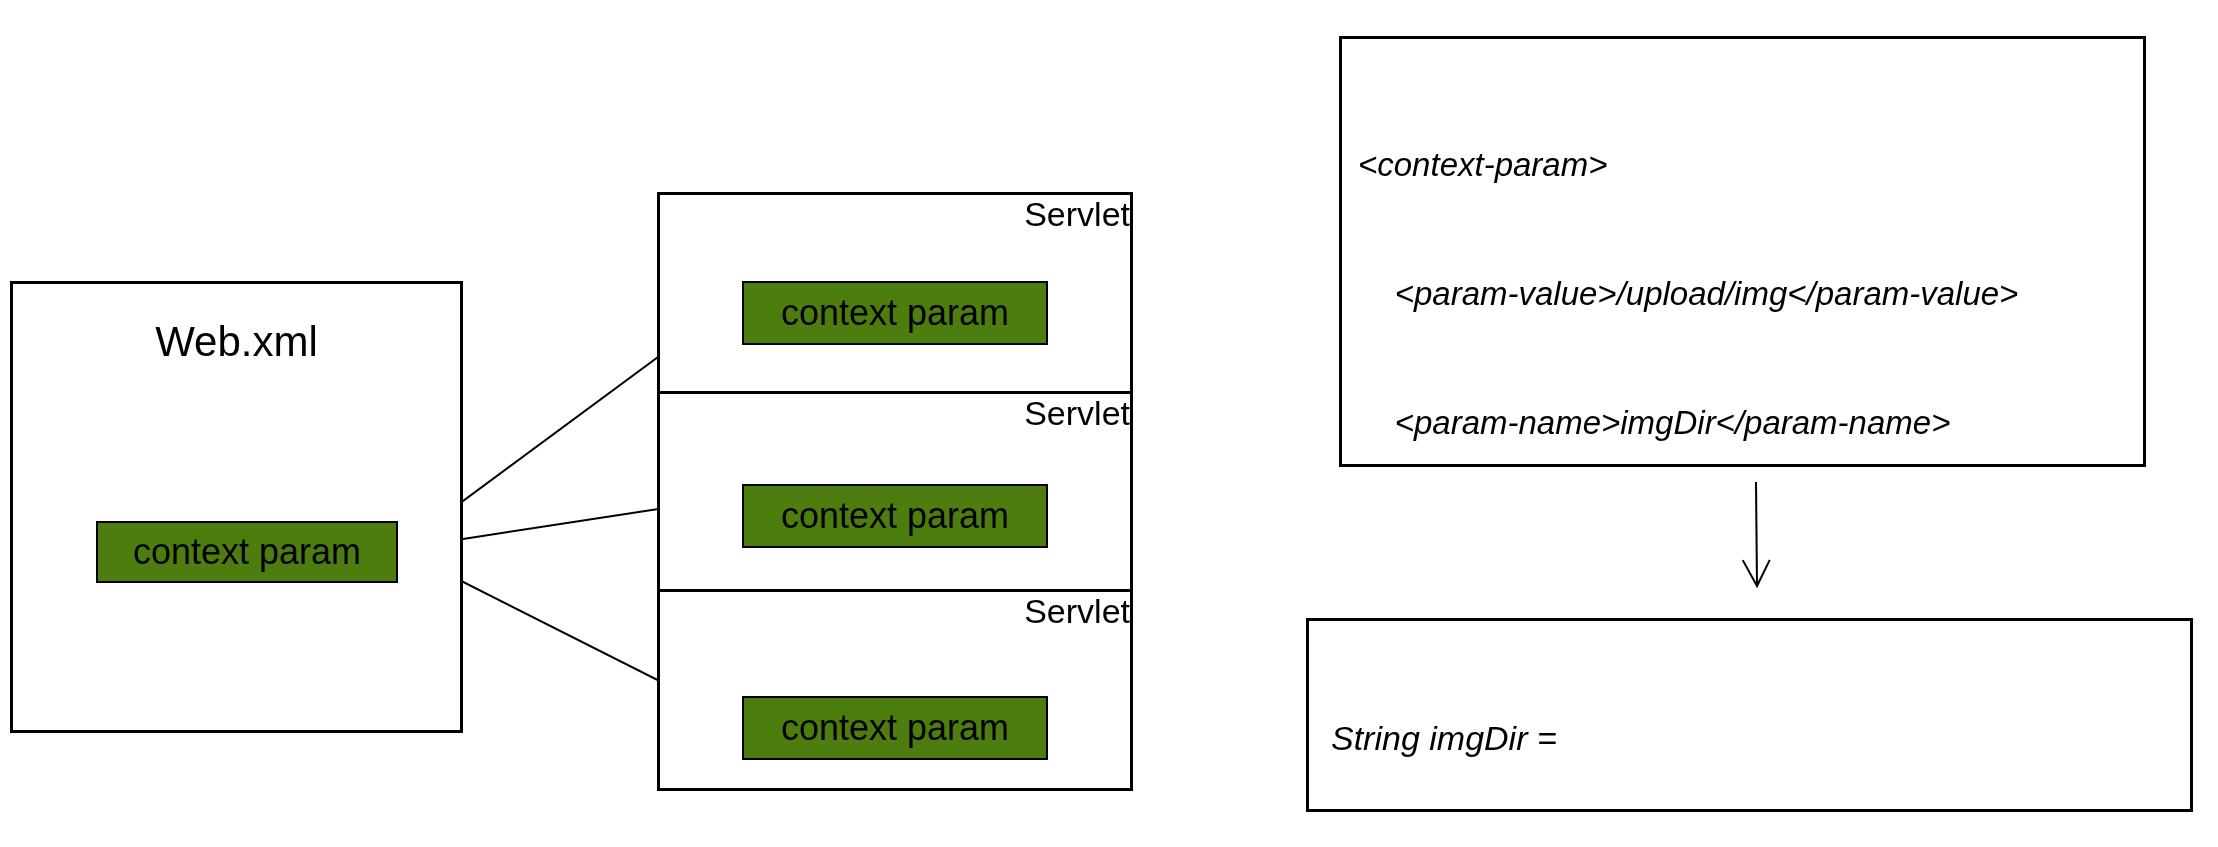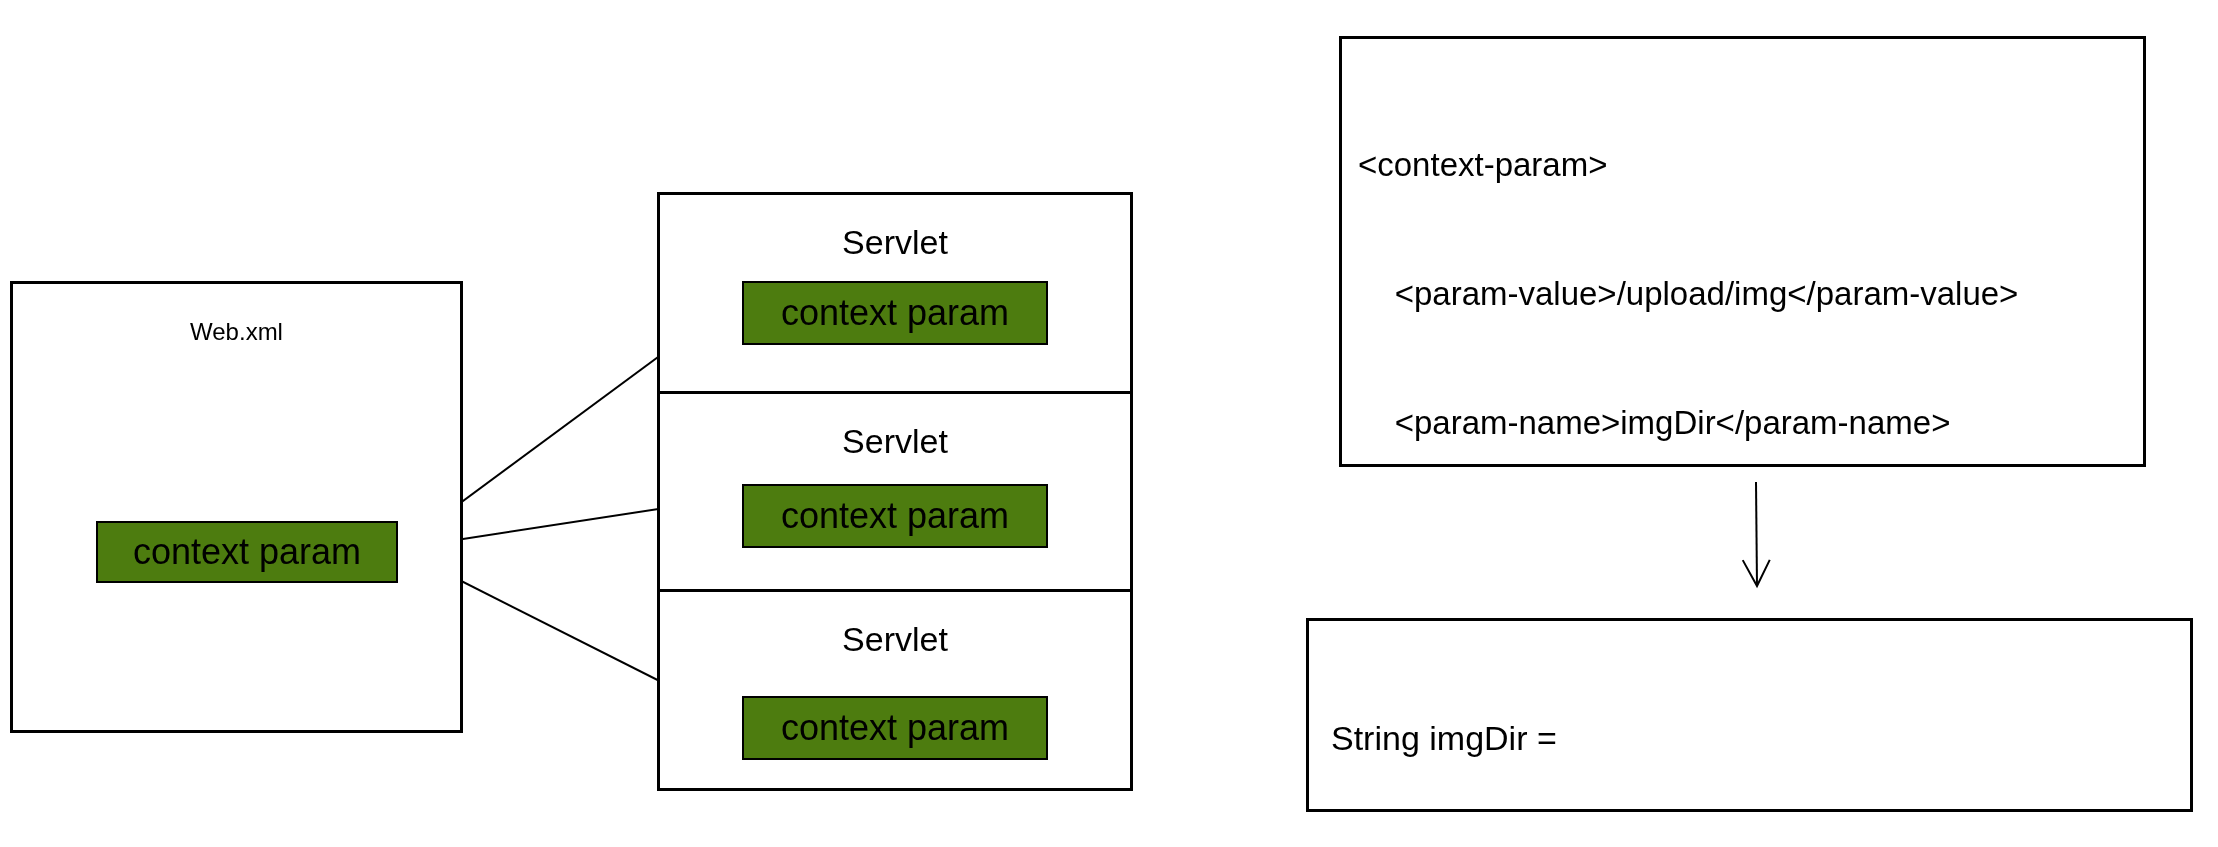--- a/index.html
+++ b/index.html
@@ -32,21 +32,21 @@
     background: #ffffff;
   }
 
   
   .webxml {
     left: 10px; top: 281px;
     width: 453px; height: 452px;
   }
   .box-title {
     text-align: center;
-    font-size: 24px;
+    font-size: 42px;
     padding-top: 34px;
   }
 
   .param-box {
     border: 2px solid #000000;
     background: #4d7c0f;
     display: flex;
     align-items: center;
     justify-content: center;
     font-size: 36px;
@@ -66,23 +66,23 @@
     flex-direction: column;
   }
   .servlet-section {
     position: relative;
     flex: 1 1 0;
   }
   .servlet-section + .servlet-section {
     border-top: 3px solid #000000;
   }
   .servlet-title {
-    text-align: center;
+    text-align: right;
     font-size: 34px;
-    padding-top: 28px;
+    padding-top: 0;
   }
   .servlet-param {
     position: absolute;
     left: 50%;
     transform: translateX(-50%);
     width: 306px; height: 64px;
   }
   .servlet-param.p1 { top: 86px; }
   .servlet-param.p2 { top: 90px; }
   .servlet-param.p3 { top: 104px; }
@@ -102,21 +102,21 @@
     font-size: 33px;
     line-height: 43px;
   }
   .java-box {
     left: 1306px; top: 618px;
     width: 887px; height: 194px;
     padding: 5px 0 0 22px;
     font-size: 34px;
     line-height: 45px;
   }
-  .code-line { min-height: 1em; }
+  .code-line { min-height: 1em; font-style: italic; }
 </style>
 </head>
 <body>
 
 <div class="canvas">
 
   <svg class="overlay" viewBox="0 0 2218 847" xmlns="http://www.w3.org/2000/svg">
     <defs>
       <marker id="openArrow" markerUnits="userSpaceOnUse" markerWidth="36" markerHeight="34" refX="30" refY="16" orient="auto">
         <path d="M4,3 L30,16 L4,30" fill="none" stroke="#000000" stroke-width="2"></path>

